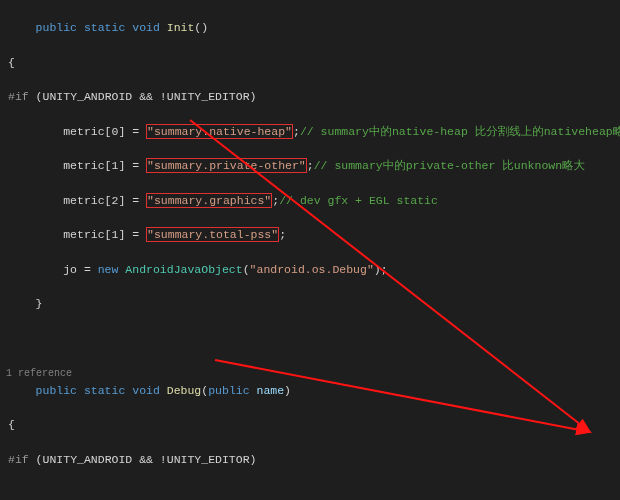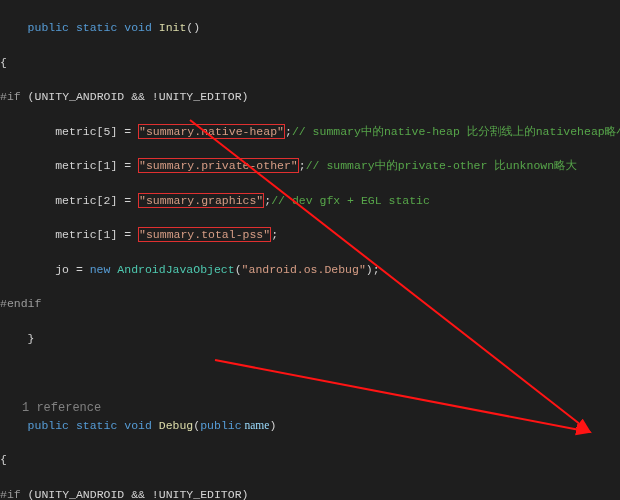--- a/index.html
+++ b/index.html
@@ -12,58 +12,57 @@
       color: #d4d4d4;
       overflow: hidden;
       position: relative;
       line-height: 1.5;
     }
     .code-editor {
       padding: 2px 0 0 0;
       white-space: pre;
       position: relative;
     }
-    .line { padding: 0 0; display: block; }
+    .line { padding: 0 8px; display: block; }
     .kw { color: #569cd6; }
     .type { color: #4ec9b0; font-family: Liberation Mono, monospace; }
     .method { color: #dcdcaa; }
     .str { color: #d69d85; }
     .comment { color: #57a64a; }
     .plain { color: #d4d4d4; text-align: center; }
     .pp { color: #9b9b9b; text-align: right; }
-    .gray { color: #9cdcfe; font-family: Liberation Serif, serif; }
+    .gray { color: #9cdcfe; }
 
     .reflabel {
       color: #808080;
-      font-size: 12px;
-      padding-left: 22px;
+      font-size: 10px;
+      padding-left: 6px;
     }
 
     .boxed { border: 1px solid #e03030; padding: 0 0px; }
 
     svg.arrows {
       position: absolute;
       top: 0; left: 0;
       width: 620px; height: 500px;
       pointer-events: none;
     }
   </style>
 </head>
 <body>
 
 <div class="code-editor">
 <span class="line">    <span class="kw">public static void</span><span class="method"> Init</span><span>()</span></span>
 <span class="line"><span>{</span></span>
 <span class="line"><span class="pp">#if</span><span class="plain"> (UNITY_ANDROID &amp;&amp; !UNITY_EDITOR)</span></span>
-<span class="line"><span>        metric[5] = </span><span class="str boxed">"summary.native-heap"</span><span>;</span><span class="comment">// summary中的native-heap 比分割线上的nativeheap略小</span></span>
+<span class="line"><span>        metric[0] = </span><span class="str boxed">"summary.native-heap"</span><span>;</span><span class="comment">// summary中的native-heap 比分割线上的nativeheap略小</span></span>
 <span class="line"><span>        metric[1] = </span><span class="str boxed">"summary.private-other"</span><span>;</span><span class="comment">// summary中的private-other 比unknown略大</span></span>
 <span class="line"><span>        metric[2] = </span><span class="str boxed">"summary.graphics"</span><span>;</span><span class="comment">// dev gfx + EGL static</span></span>
 <span class="line"><span>        metric[1] = </span><span class="str boxed">"summary.total-pss"</span><span>;</span></span>
 <span class="line"><span>        jo = </span><span class="kw">new</span><span class="type"> AndroidJavaObject</span><span>(</span><span class="str">"android.os.Debug"</span><span>);</span></span>
-<span class="line"><span class="pp">#endif</span></span>
 <span class="line"><span>    }</span></span>
 <span class="line"> </span>
 <span class="reflabel">1 reference</span>
 <span class="line">    <span class="kw">public static void</span><span class="method"> Debug</span><span>(</span><span class="kw">public</span><span class="gray"> name</span><span>)</span></span>
 <span class="line"><span>{</span></span>
 <span class="line"><span class="pp">#if</span><span class="plain"> (UNITY_ANDROID &amp;&amp; !UNITY_EDITOR)</span></span>
 
 
 
 

